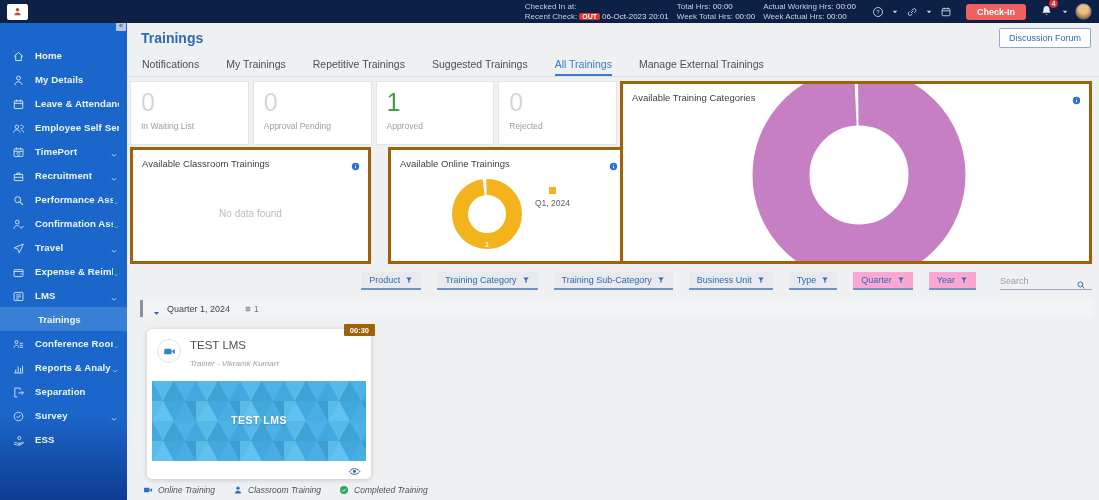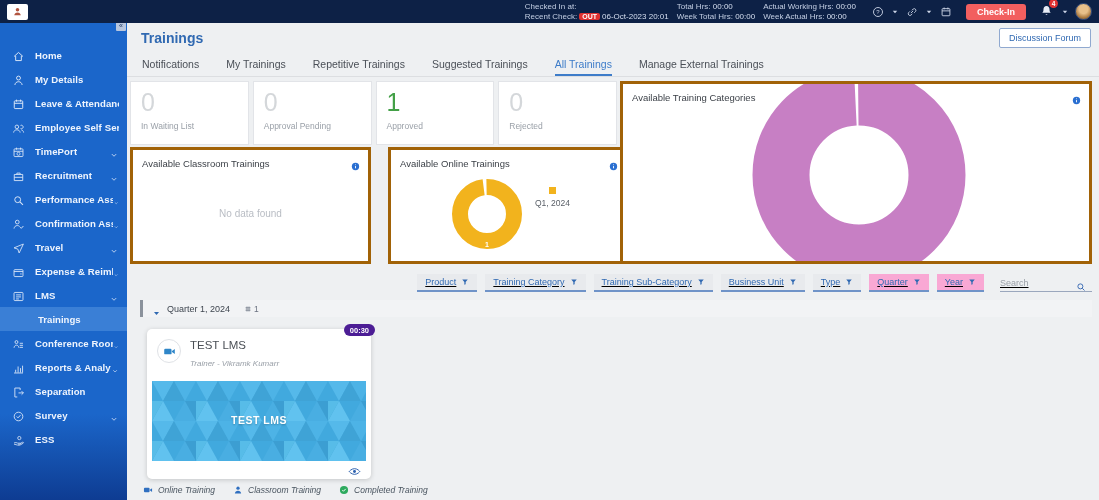--- a/index.html
+++ b/index.html
@@ -85,21 +85,21 @@
   .donut-online { position:absolute; left:54px; top:22px; }
   .donut-label { font-size:7px; font-weight:bold; fill:#fff; }
   .chart-legend { position:absolute; left:144px; top:37px; display:flex; align-items:center; gap:4px;flex-direction:column; }
   .legend-swatch { width:7px; height:7px; background:#f2b31d; }
   .legend-text { font-size:8.5px; color:#5a6068; }
 
   .panel-categories { left:493px; top:58px; width:472px; height:183px; overflow:hidden; }
   .donut-categories { position:absolute; left:116px; top:-29px; }
 
   .filters-row { position:absolute; top:249px; right:7px; height:22px; display:flex;
-                 align-items:center; gap:8px;text-decoration:underline; }
+                 gap:16px; }
   .chip { height:18px; display:flex; align-items:center; gap:5px; background:#e8eaed;
           border:none; border-bottom:2px solid #6f93c8; color:#3069b2; font-size:9px;
           padding:0 8px; font-family:"Liberation Sans", sans-serif; cursor:pointer; }
   .chip.active { background:#f9a8d4; }
   .chip .ticon { width:8px; height:8px; color:#3069b2; }
   .search-wrap { display:flex; align-items:center; border-bottom:1px solid #9aa7bd;
                  height:18px; width:92px; margin-left:8px; }
   .search-input { border:none; outline:none; width:76px; font-size:9px; color:#3a3f46;
                   background:transparent; font-family:"Liberation Sans", sans-serif; }
   .search-input::placeholder { color:#9aa0a8; }
@@ -111,22 +111,22 @@
                align-items:center; gap:6px; padding-left:9px; }
   .group-caret { width:9px; height:9px; color:#3069b2; }
   .group-caret svg { width:100%; height:100%; }
   .group-label { font-size:9px; color:#3f4650; }
   .group-count { display:flex; align-items:center; gap:2px; margin-left:8px; color:#6b7280; }
   .group-count .ticon { width:8px; height:8px; }
   .group-count-num { font-size:8.5px; }
 
   .training-card { position:absolute; left:20px; top:306px; width:224px; height:150px;
                    background:#fff; border-radius:5px; box-shadow:0 1px 5px rgba(0,0,0,.18); }
-  .duration-badge { position:absolute; top:-5px; right:-4px; background:#4c1d95; color:#fff;
-                    font-size:7.5px; font-weight:bold; padding:1.5px 6px; border-radius:6px; }
+  .duration-badge { position:absolute; top:-5px; right:-4px; background:#a16207; color:#fff;
+                    font-size:7.5px; font-weight:bold; padding:1.5px 6px; border-radius:1px; }
   .card-head { display:flex; align-items:flex-start; padding:10px 10px 0 10px; gap:9px; }
   .card-avatar { width:24px; height:24px; border-radius:50%; border:1px solid #dfe2e6;
                  display:flex; align-items:center; justify-content:center; color:#2f86c8; flex:0 0 24px; }
   .card-avatar svg { width:13px; height:13px; }
   .card-title { font-size:11.5px; color:#4a4f55; }
   .card-trainer { font-size:8px; font-style:italic; color:#9aa0a8; margin-top:8px; }
   .thumb { position:absolute; left:5px; right:5px; top:52px; height:80px; overflow:hidden; }
   .thumb svg { display:block; }
   .thumb-text { position:absolute; left:0; right:0; top:33px; text-align:center; color:#fff;
                 font-size:10.5px; font-weight:bold; letter-spacing:.5px;

